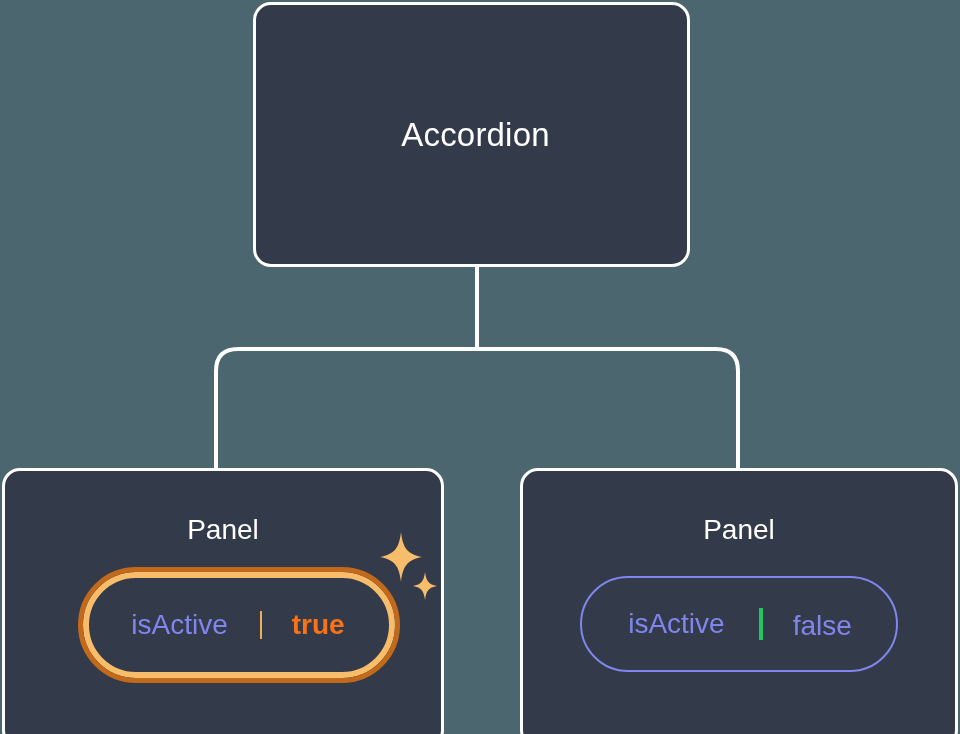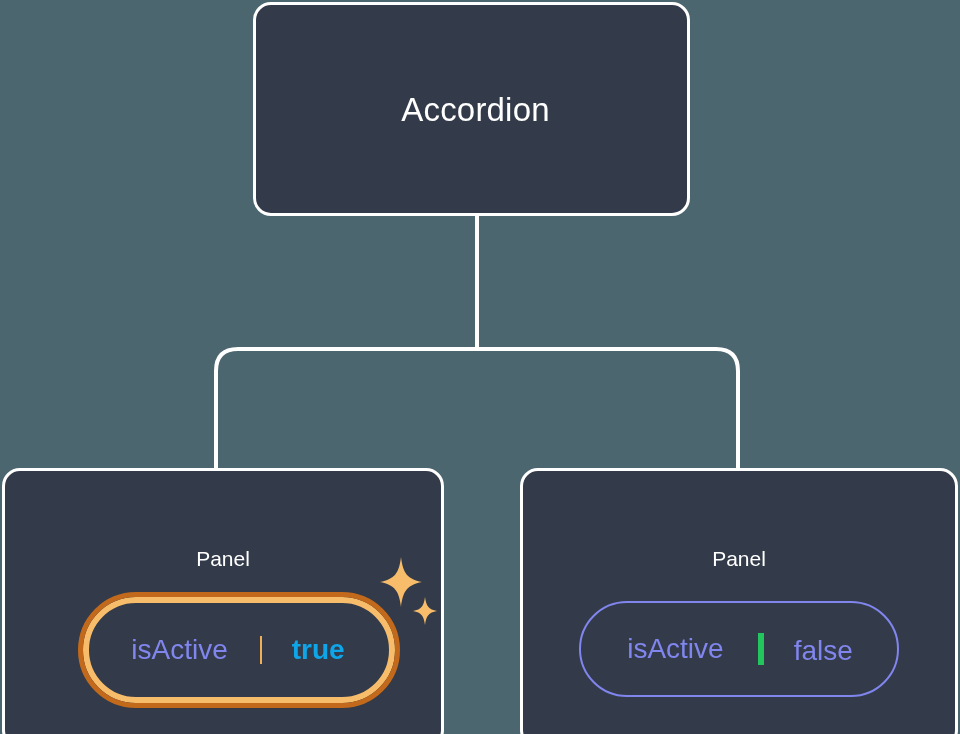--- a/index.html
+++ b/index.html
@@ -35,21 +35,21 @@
     position: absolute;
     background: #333a49;
     border: 3px solid #ffffff;
     box-sizing: border-box;
     border-radius: 18px;
   }
   .node-root {
     left: 253px;
     top: 2px;
     width: 437px;
-    height: 214px;
+    height: 265px;
     display: flex;
     align-items: center;
     justify-content: center;
     padding-left: 8px;
   }
   .node-title-root {
     color: #ffffff;
     font-size: 33px;
     font-weight: 400;
     letter-spacing: 0.2px;
@@ -63,25 +63,24 @@
     padding-top: 45px;
     display: flex;
     flex-direction: column;
     align-items: center;
   }
   .node-panel.left  { left: 2px;   width: 442px; }
   .node-panel.right { left: 520px; width: 438px; }
 
   .node-title-panel {
     color: #ffffff;
-    font-size: 21px;
+    font-size: 28px;
     font-weight: 400;
     line-height: 1;
     margin-bottom: 28px;
-    margin-top: 32px;
   }
   .node-panel.right .node-title-panel { margin-bottom: 32px; }
 
   
   .pill-wrap {
     position: relative;
     display: inline-block;
   }
   .pill {
     display: flex;
@@ -104,39 +103,39 @@
   .pill.normal {
     border: 2px solid #8186ee;
     height: 96px;
   }
   .pill.normal .pill-key {
     color: #8186ee;
     padding: 0 34px 0 46px;
   }
   .pill.normal .pill-val {
     color: #8186ee;
-    border-left: 6px solid #22c55e;
+    border-left: 4px solid #22c55e;
     padding: 4px 44px 0 30px;
     font-weight: 400;
   }
 
   
   .pill.highlight {
     border: 6px solid #f8bd6a;
     outline: 5px solid #c2691b;
     outline-offset: 0px;
     height: 106px;
     box-shadow: 0 3px 3px rgba(0,0,0,0.18);
   }
   .pill.highlight .pill-key {
     color: #8186ee;
     padding: 0 32px 0 42px;
   }
   .pill.highlight .pill-val {
-    color: #0ea5e9;
+    color: #f97316;
     font-weight: 700;
     border-left: 2px solid #f0ae55;
     padding: 0 44px 0 30px;
   }
 
   .highlight-offset { margin-left: 32px; }
 
   
   .sparkles {
     position: absolute;

